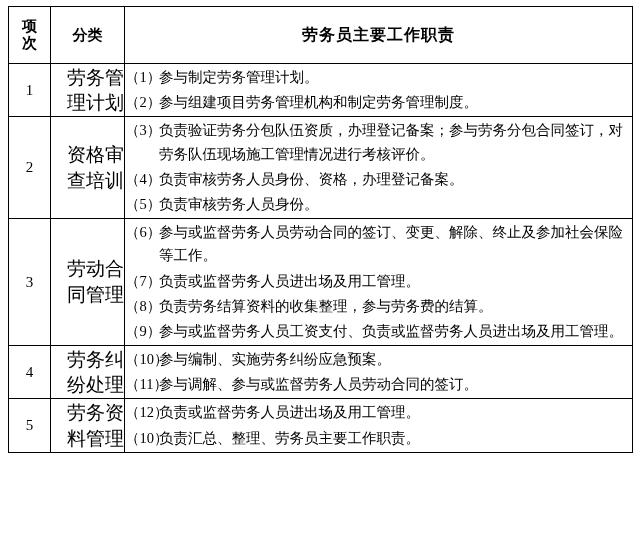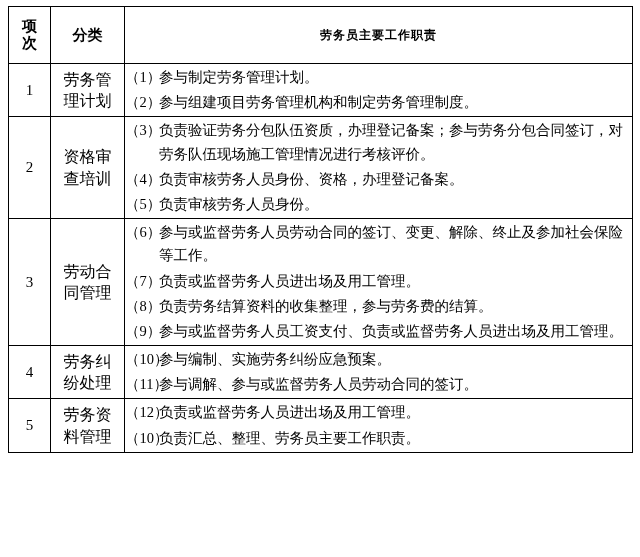--- a/index.html
+++ b/index.html
@@ -46,30 +46,30 @@
   }
   .hdr-index {
     line-height: 1.15;
     font-size: 15px;
   }
   .hdr-index span { display: block; }
   .hdr-cat {
     font-size: 15px;
   }
   .hdr-duty {
-    font-size: 12px;
+    font-size: 16px;
     letter-spacing: 1px;
   }
   td.idx {
     text-align: center;
     font-size: 15px;
   }
   td.cat {
-    text-align: center;
-    font-size: 16px;
+    text-align: right;
+    font-size: 19px;
     line-height: 1.35;
     padding: 0 4px;
   }
   td.cat .catline { display: block; }
   td.duty {
     font-size: 14.5px;
     line-height: 1.6;
     padding: 7px 8px 7px 10px;
   }
   .item {

